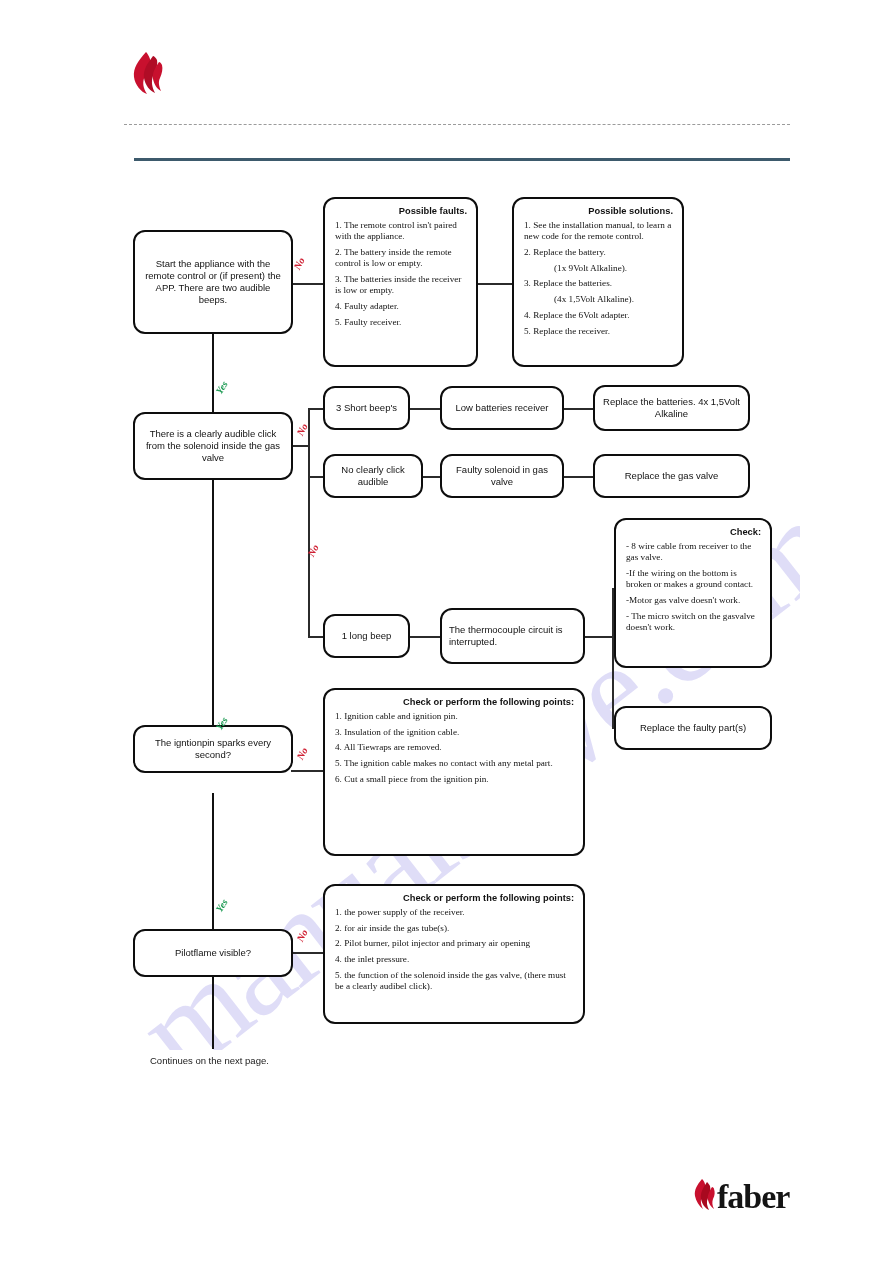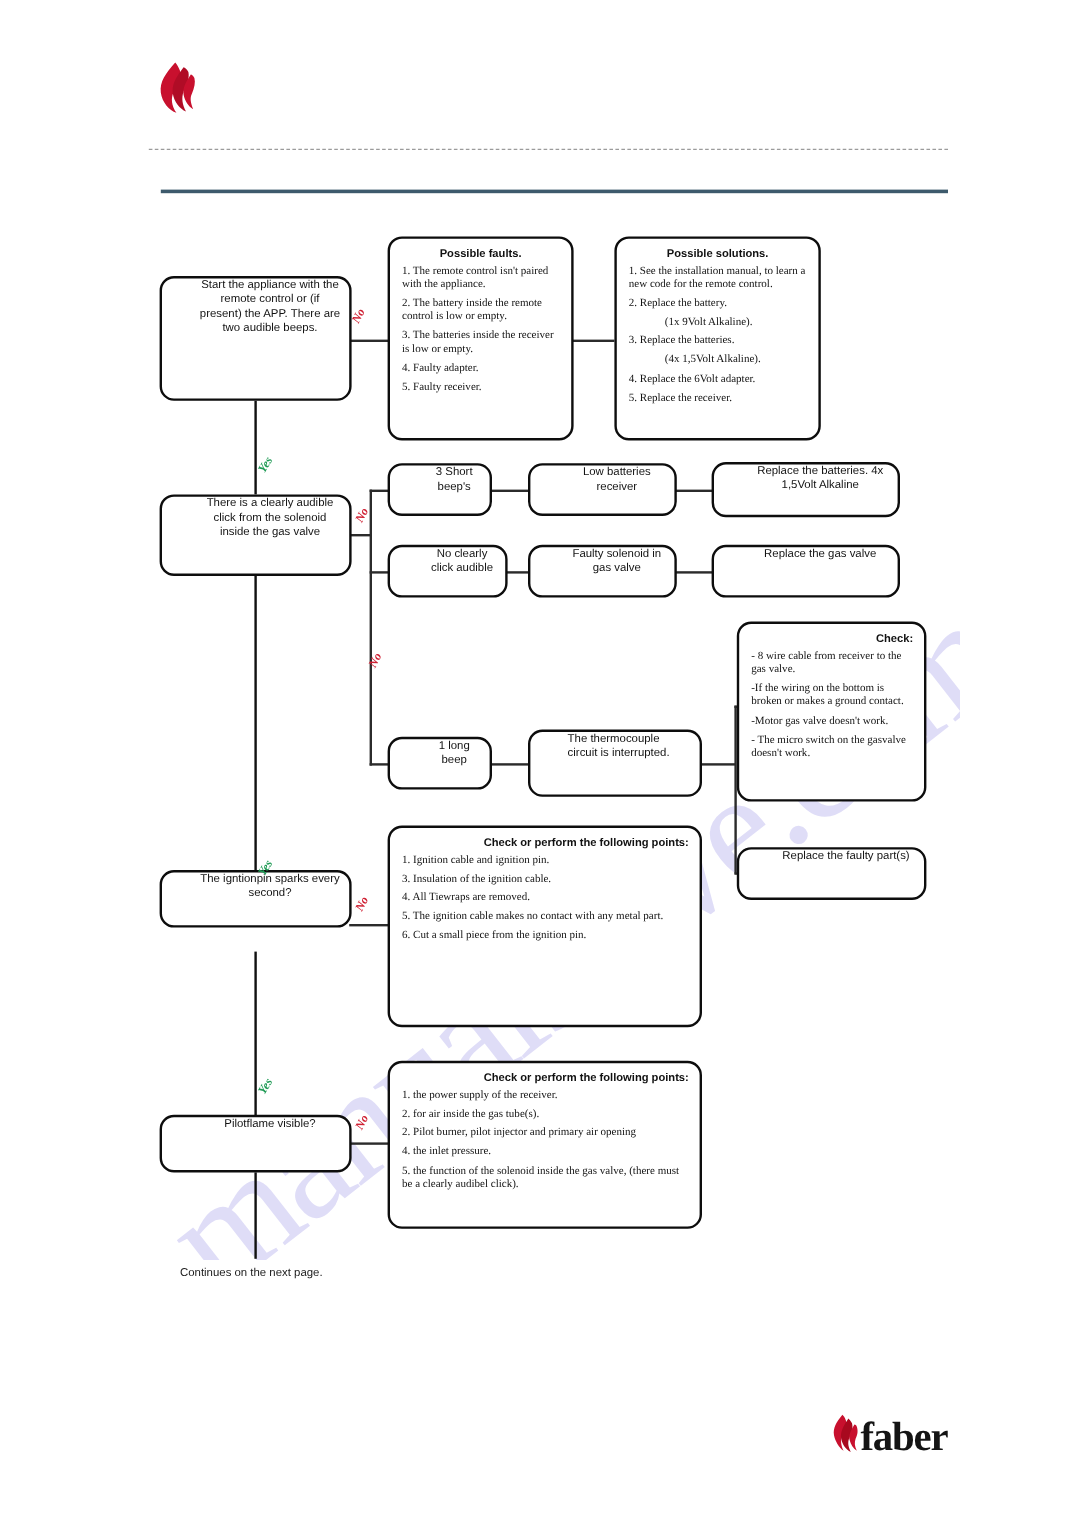--- a/index.html
+++ b/index.html
@@ -45,34 +45,33 @@
 
   
   .node{
     position:absolute;
     box-sizing:border-box;
     background:#fff;
     border:2.2px solid #0d0d0d;
     border-radius:12px;
     display:flex;
     flex-direction:column;
-    justify-content:flex-start;
+    justify-content:center;
     z-index:3;
-    padding-left:24px;
   }
   .node.center{align-items:center;text-align:center;}
   .node .t{
     font-size:9.5px;
     line-height:1.28;
     padding:0 7px;
     color:#121212;
   }
   .node.list{justify-content:flex-start;padding:7px 2px;}
   .node.list .hd{
-    font-size:9.3px;font-weight:bold;text-align:center;
+    font-size:9.3px;font-weight:bold;text-align:right;
     padding:0 7px;margin-bottom:4px;color:#111;
   }
   .node.list .hd.left{text-align:right;}
   .node.list .li{
     font-size:9.2px;line-height:1.22;padding:0 8px;margin-bottom:4.5px;
     color:#121212;
     font-family:Liberation Serif, serif;
   }
   .node.list .li.ind{padding-left:38px;}
 

